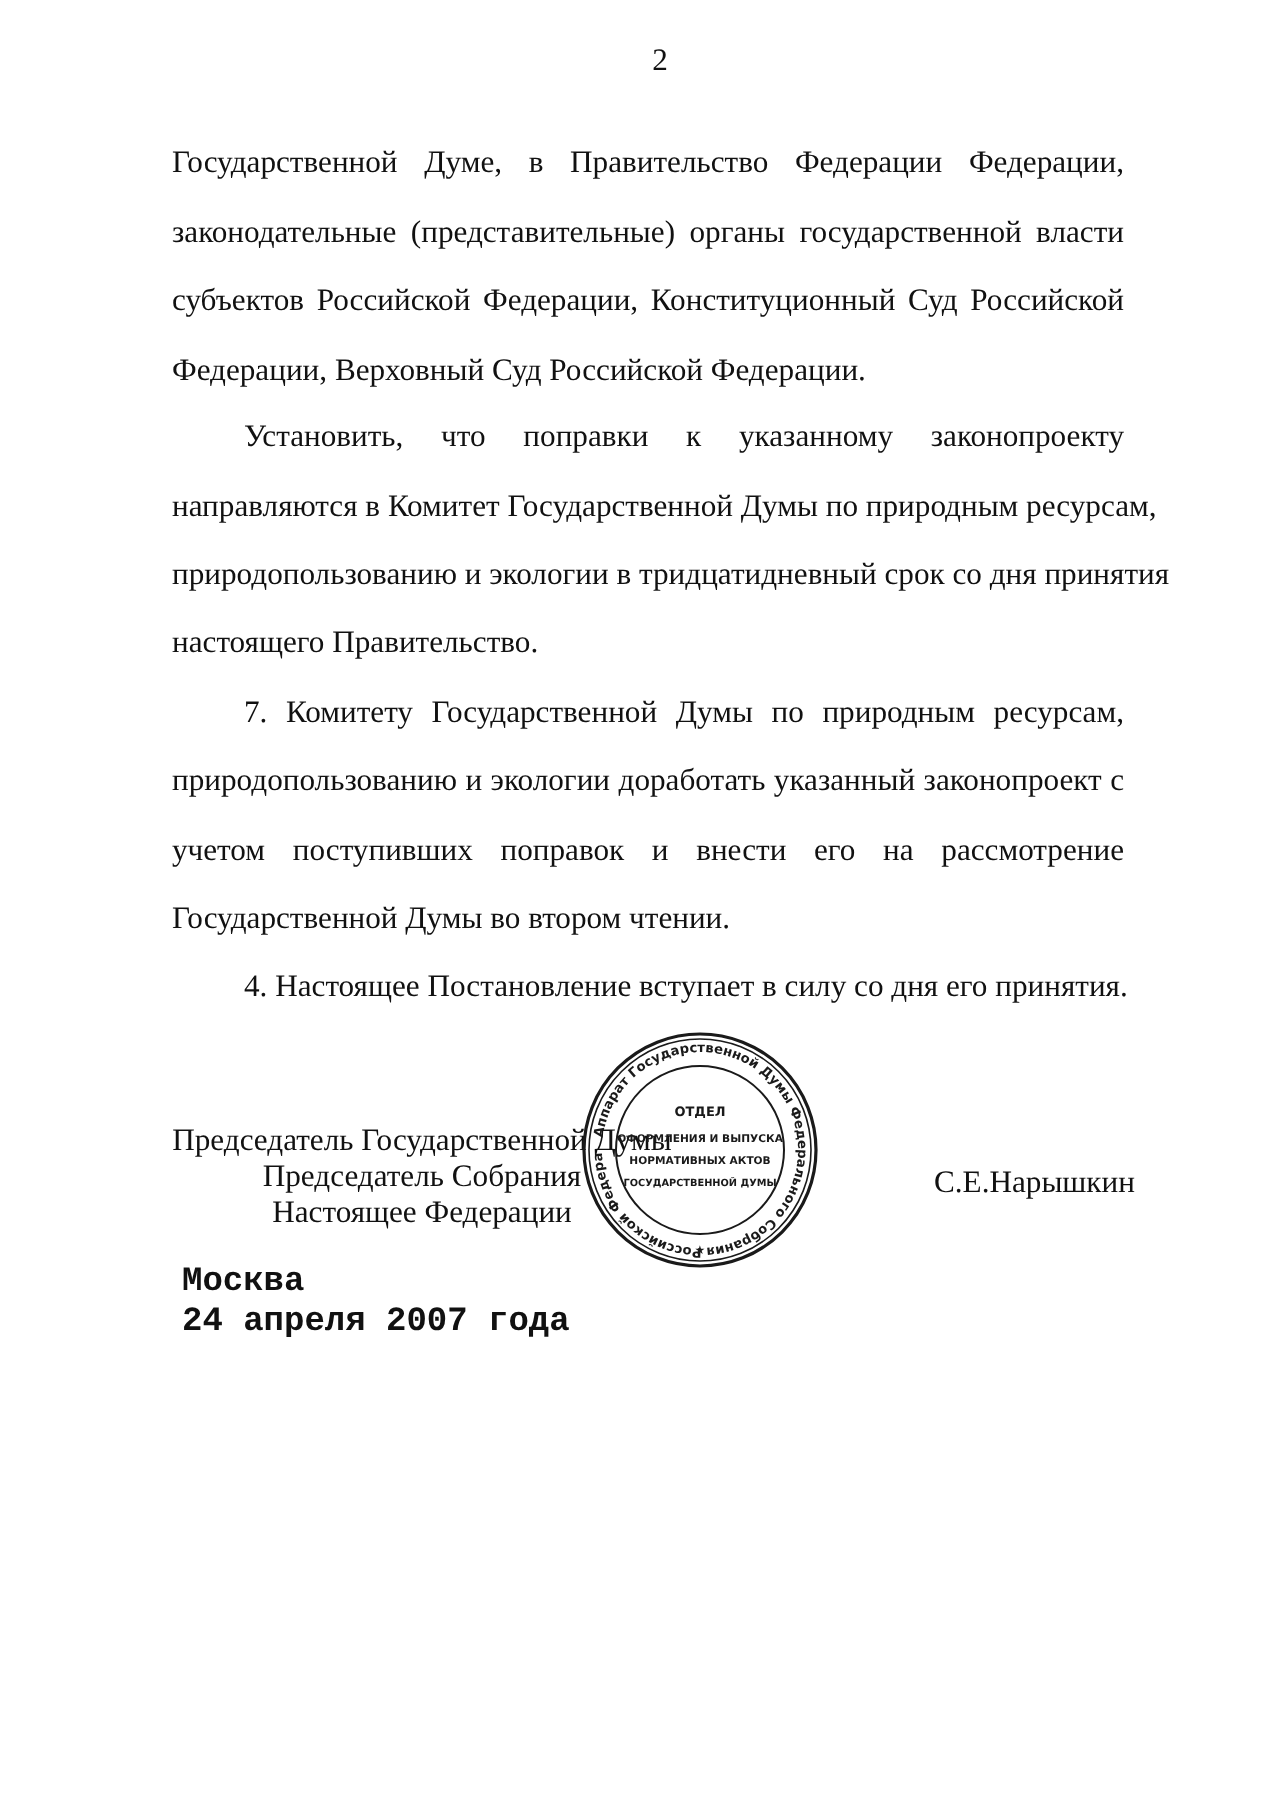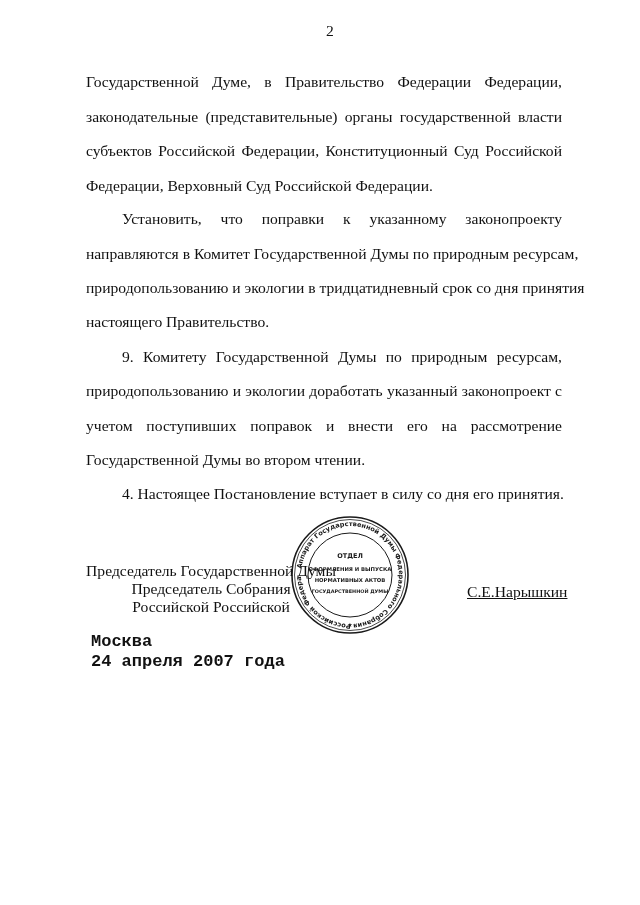--- a/index.html
+++ b/index.html
@@ -4,21 +4,21 @@
 <style>
   html, body { margin: 0; padding: 0; background: #ffffff; }
   body { width: 640px; height: 905px; position: relative; overflow: hidden; color: #111; }
   .page { position: absolute; left: 0; top: 0; width: 640px; height: 905px; background: #fff; }
   .serif { font-family: "Liberation Serif", "DejaVu Serif", serif; font-size: 15.6px; }
   .page-number { position: absolute; top: 22px; left: 0; width: 660px; text-align: center; }
   .line { position: absolute; left: 86px; width: 476px; white-space: nowrap; line-height: 18px; }
   .justify { text-align: justify; text-align-last: justify; }
   .indent { left: 122px; width: 440px; }
   .sig-block { position: absolute; left: 80px; top: 546px; width: 262px; text-align: center; line-height: 18px; margin-top: 16px; }
-  .sig-name { position: absolute; left: 467px; top: 583px; line-height: 18px; text-decoration: underline; }
+  .sig-name { position: absolute; left: 467px; top: 583px; line-height: 18px; }
   .mono-block { position: absolute; left: 91px; top: 632px; font-family: "Liberation Mono", "DejaVu Sans Mono", monospace; font-weight: bold; font-size: 17px; line-height: 20px; }
   .stamp { position: absolute; left: 290px; top: 515px; width: 120px; height: 120px; }
 </style>
 </head>
 <body>
 
 <div class="page">
 
   <div class="page-number serif">2</div>
 
@@ -30,34 +30,34 @@
   </div>
 
   <div>
     <div class="line serif justify indent" style="top:210px">Установить, что поправки к указанному законопроекту</div>
     <div class="line serif justify" style="top:245px">направляются в Комитет Государственной Думы по природным ресурсам,</div>
     <div class="line serif justify" style="top:279px">природопользованию и экологии в тридцатидневный срок со дня принятия</div>
     <div class="line serif" style="top:313px">настоящего Правительство.</div>
   </div>
 
   <div>
-    <div class="line serif justify indent" style="top:348px">9. Комитету Государственной Думы по природным ресурсам,</div>
+    <div class="line serif justify indent" style="top:348px">7. Комитету Государственной Думы по природным ресурсам,</div>
     <div class="line serif justify" style="top:382px">природопользованию и экологии доработать указанный законопроект с</div>
     <div class="line serif justify" style="top:417px">учетом поступивших поправок и внести его на рассмотрение</div>
     <div class="line serif" style="top:451px">Государственной Думы во втором чтении.</div>
   </div>
 
   <div>
     <div class="line serif indent" style="top:485px">4. Настоящее Постановление вступает в силу со дня его принятия.</div>
   </div>
 
   <div class="sig-block serif">
     <div>Председатель Государственной Думы</div>
     <div>Председатель Собрания</div>
-    <div>Российской Российской</div>
+    <div>Настоящее Федерации</div>
   </div>
 
   <svg class="stamp" viewBox="0 0 120 120">
     <defs>
       <path id="stampRing" d="M 60,60 m -49,0 a 49,49 0 1,1 98,0 a 49,49 0 1,1 -98,0"></path>
     </defs>
     <circle cx="60" cy="60" r="58" fill="none" stroke="#1a1a1a" stroke-width="1.6"></circle>
     <circle cx="60" cy="60" r="55.5" fill="none" stroke="#1a1a1a" stroke-width="0.8"></circle>
     <circle cx="60" cy="60" r="42" fill="none" stroke="#1a1a1a" stroke-width="1"></circle>
     <text font-family="DejaVu Sans, sans-serif" font-size="6.6" font-weight="bold" fill="#1a1a1a">

